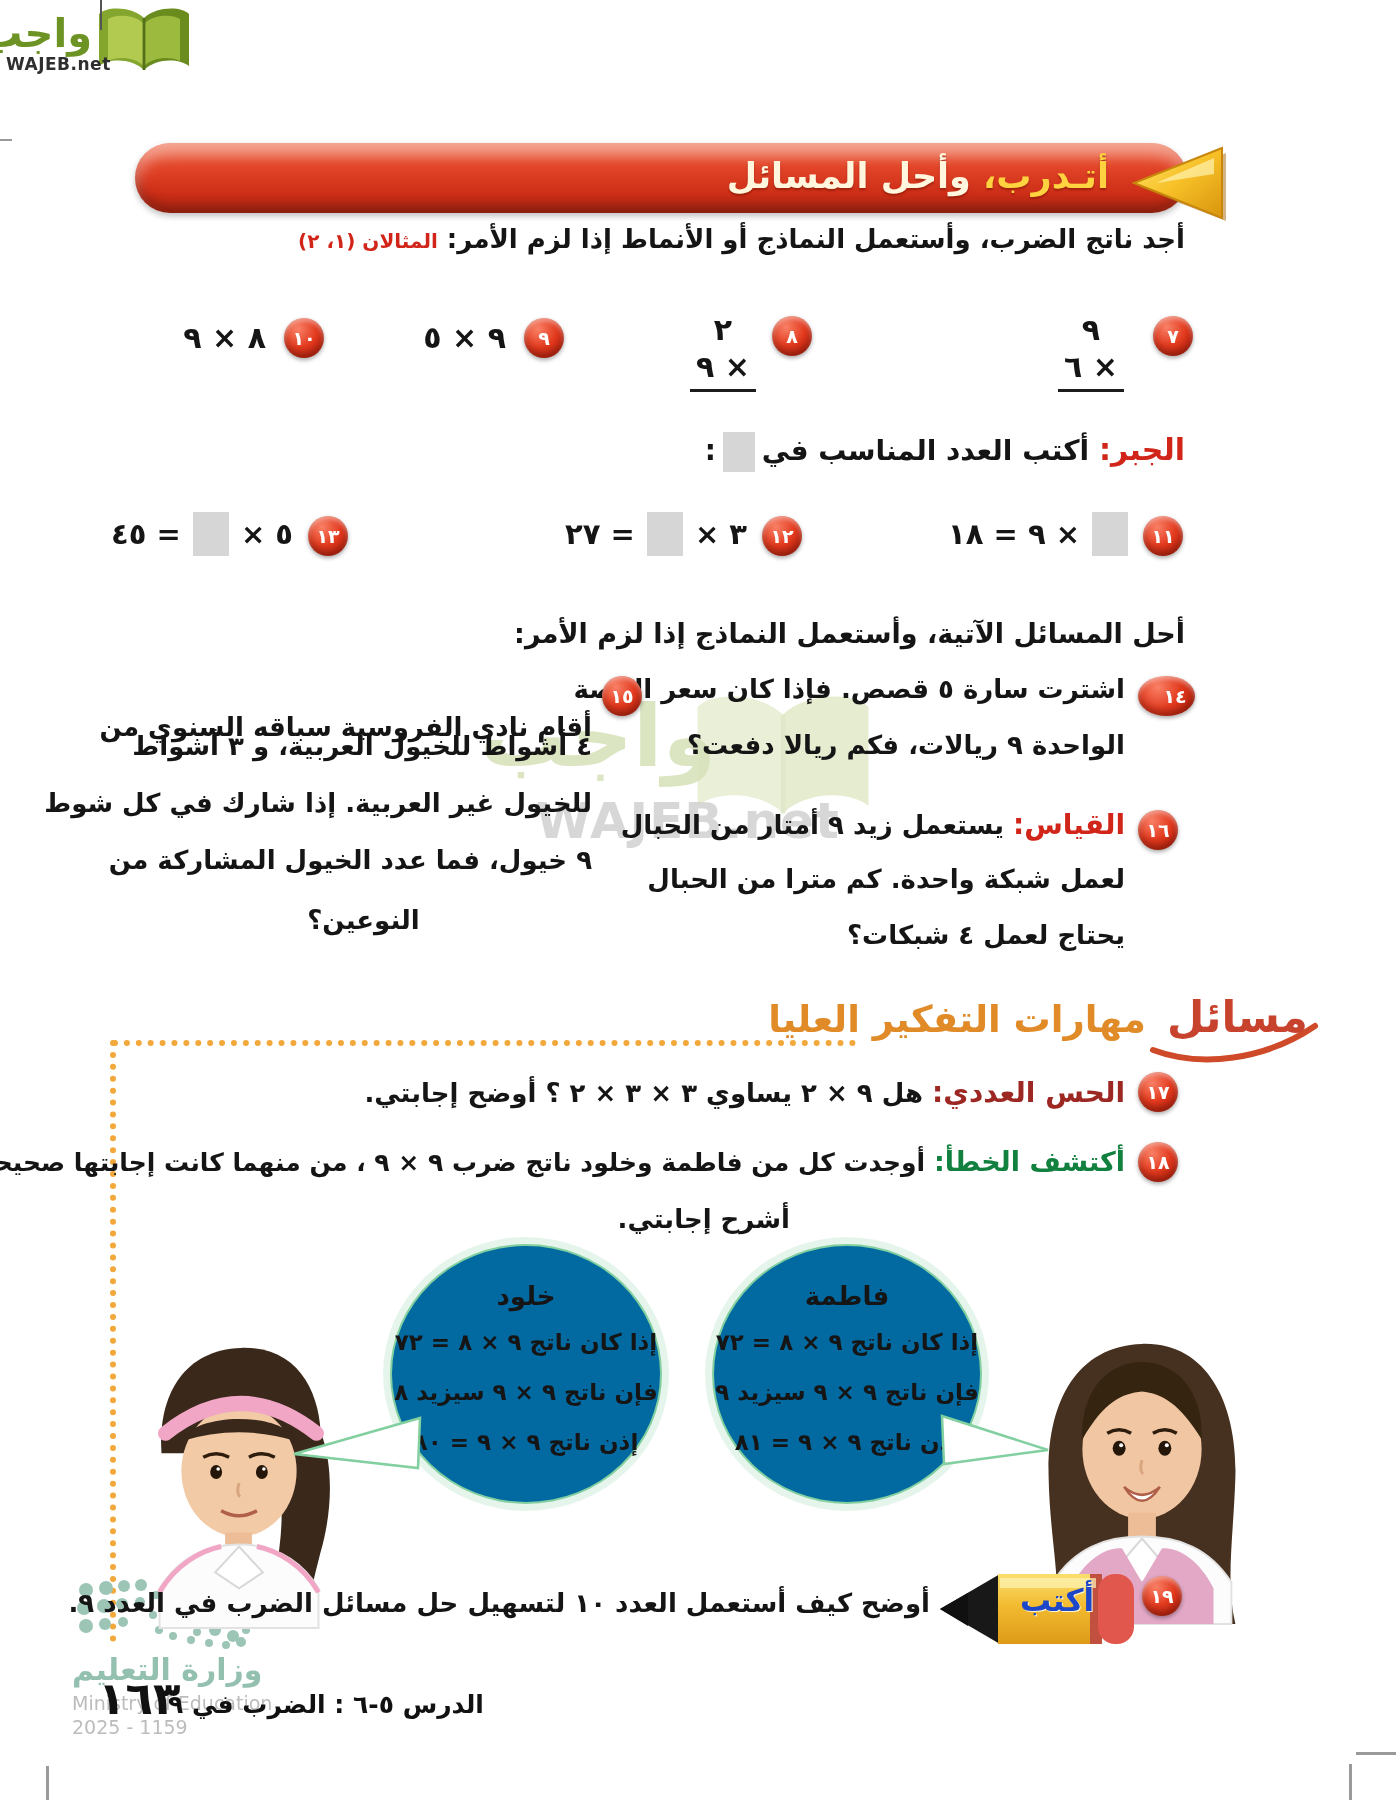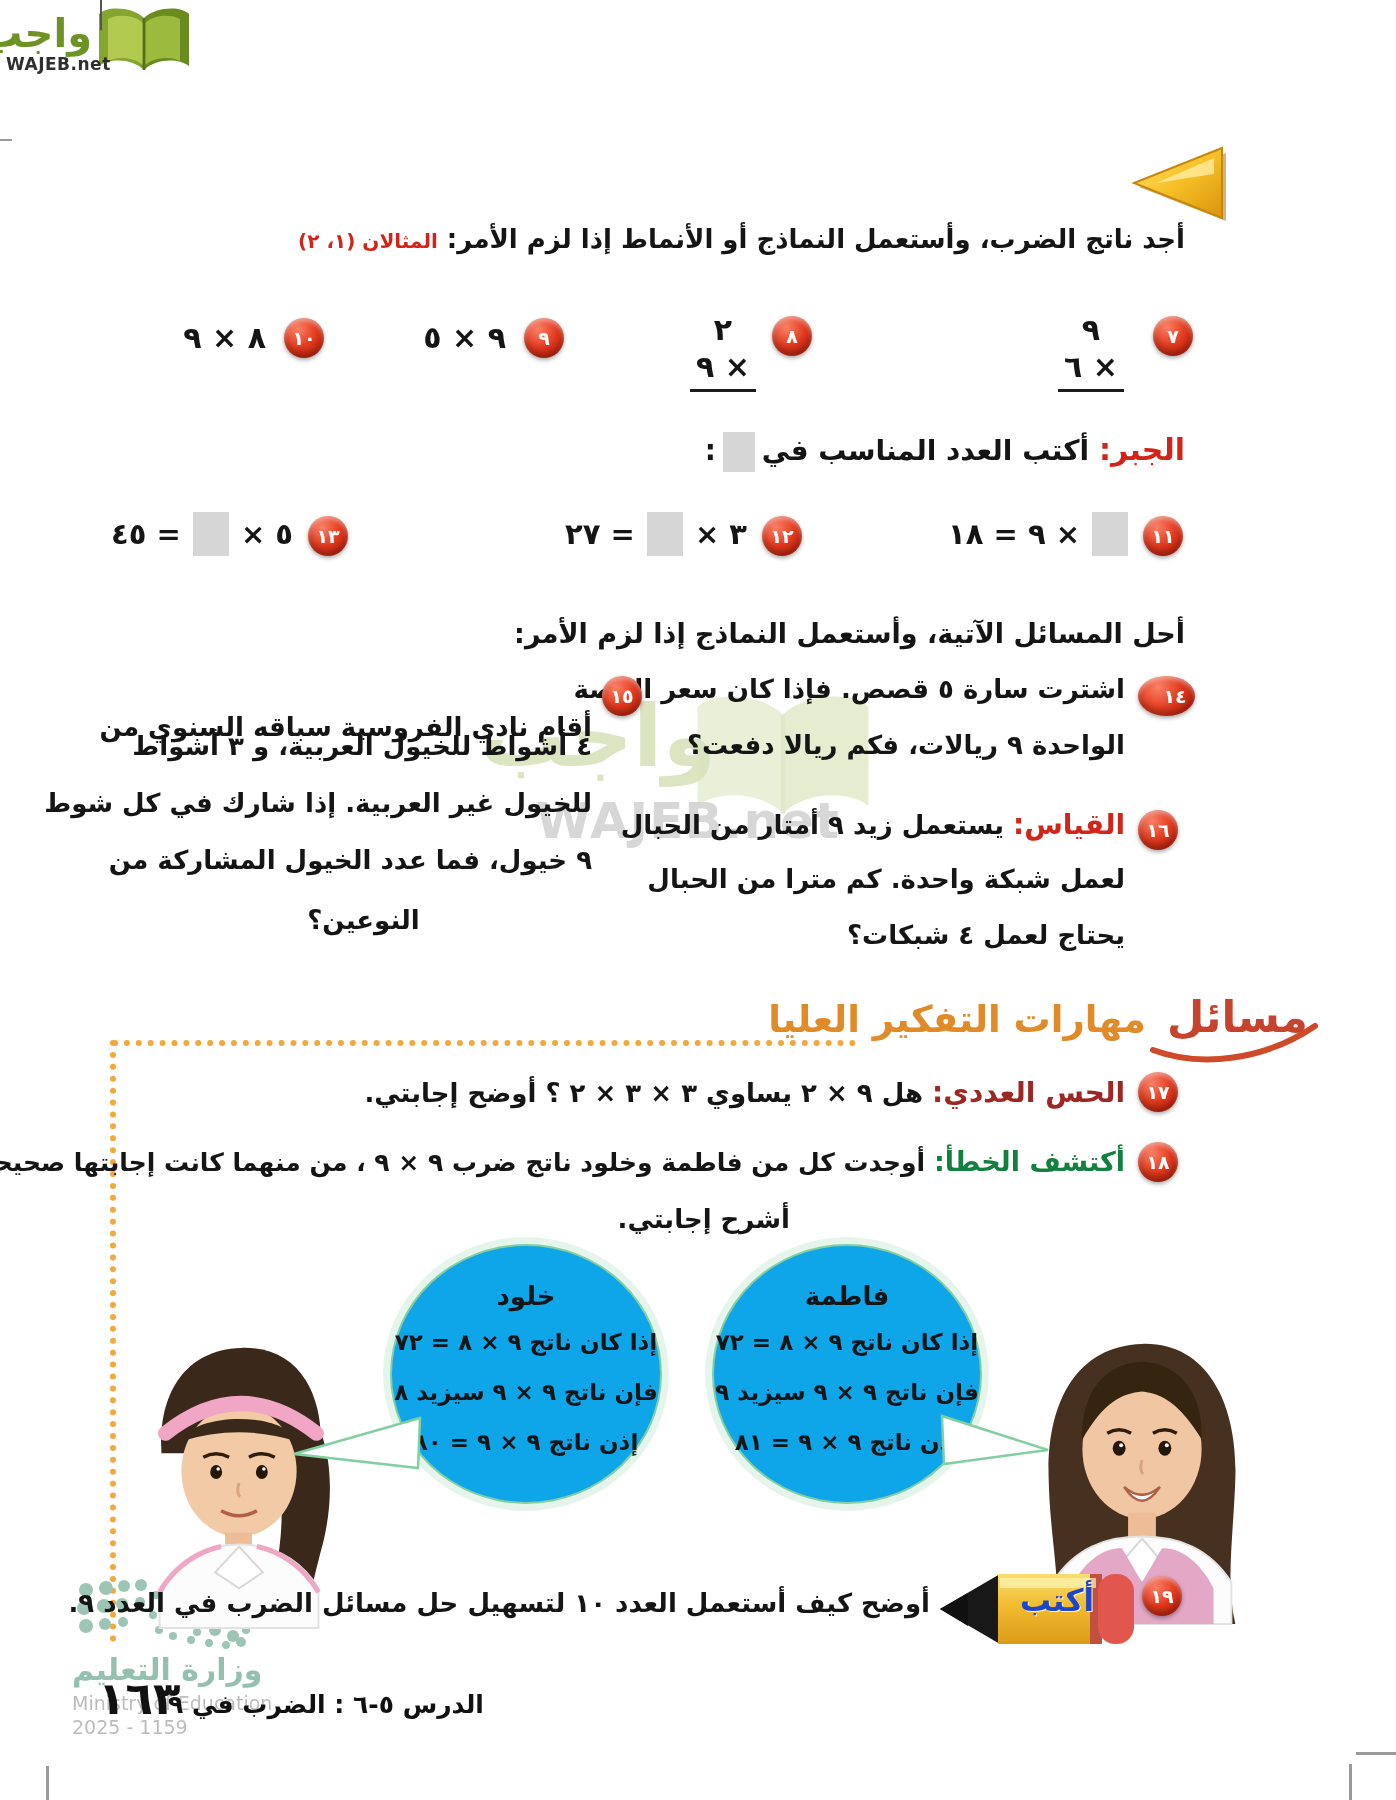--- a/index.html
+++ b/index.html
@@ -26,21 +26,21 @@
   .eq{position:absolute;display:flex;direction:rtl;align-items:center;gap:12px;
       font-size:29px;font-weight:bold;z-index:3;}
   .blank{display:inline-block;width:36px;height:44px;background:#d6d6d6;flex:0 0 auto;}
   .blank-sm{display:inline-block;width:32px;height:40px;background:#d6d6d6;vertical-align:middle;margin:0 7px;}
   .line{position:absolute;direction:rtl;font-weight:bold;font-size:26px;white-space:nowrap;z-index:3;}
   .red{color:#d2251a;}
   .maroon{color:#9c2723;}
   .green{color:#12813f;}
   .doth{position:absolute;left:112px;top:1040px;width:744px;border-top:6px dotted #f2a83b;z-index:1;}
   .dotv{position:absolute;left:110px;top:1040px;height:602px;border-left:6px dotted #f2a83b;z-index:1;}
-  .bubble{position:absolute;background:#0ea5e9;border:2.5px solid #82cfa0;border-radius:50%;
+  .bubble{position:absolute;background:#0369a1;border:2.5px solid #82cfa0;border-radius:50%;
         box-shadow:0 0 0 7px rgba(130,207,160,.20);z-index:2;
         display:flex;flex-direction:column;align-items:center;justify-content:center;direction:rtl;}
   .bubble-name{font-size:26px;font-weight:bold;margin-bottom:6px;}
   .bubble-line{font-size:23px;font-weight:bold;line-height:50px;white-space:nowrap;}
   .wm{opacity:.75;z-index:0;}
   .crop{position:absolute;z-index:5;}
 </style>
 </head>
 <body>
 
@@ -67,20 +67,25 @@
   <div class="abs wm" style="left:470px;top:680px;width:420px;height:190px;">
     <svg class="abs" style="left:218px;top:4px;opacity:.55;" width="190" height="160" viewBox="0 0 100 76">
       <path d="M50,12 C38,0 12,0 5,8 L5,60 C15,52 38,52 50,64 Z" fill="#ccdba0"></path>
       <path d="M50,12 C62,0 88,0 95,8 L95,60 C85,52 62,52 50,64 Z" fill="#bfd18c"></path>
       <rect x="48.8" y="12" width="2.4" height="52" fill="#b3c77e"></rect>
     </svg>
     <div class="ar abs" style="left:10px;top:6px;font-size:86px;color:#c7d6a0;opacity:.85;">واجب</div>
     <div class="abs" style="left:66px;top:112px;font-size:50px;font-weight:bold;color:#bdbdbd;opacity:.8;letter-spacing:1px;">WAJEB.net</div>
   </div>
 
+  <div class="banner">
+    <div class="banner-text">
+      <span style="color:#ffd23f;">أتـدرب،</span><span style="color:#fff6dd;"> وأحل المسائل</span>
+    </div>
+  </div>
   <svg class="abs" style="left:1126px;top:144px;z-index:3;" width="100" height="80" viewBox="0 0 100 80">
     <defs>
       <linearGradient id="gold" x1="0" y1="0" x2="1" y2="1">
         <stop offset="0" stop-color="#ffe66e"></stop>
           <stop offset=".5" stop-color="#f7c027"></stop>
           <stop offset="1" stop-color="#d8940e"></stop>
       </linearGradient>
     </defs>
     <polygon points="97,6 10,40 97,74" fill="#a8650a" opacity=".5" transform="translate(3,3)"></polygon>
     <polygon points="96,4 8,39 96,74" fill="url(#gold)" stroke="#c8860c" stroke-width="2"></polygon>

